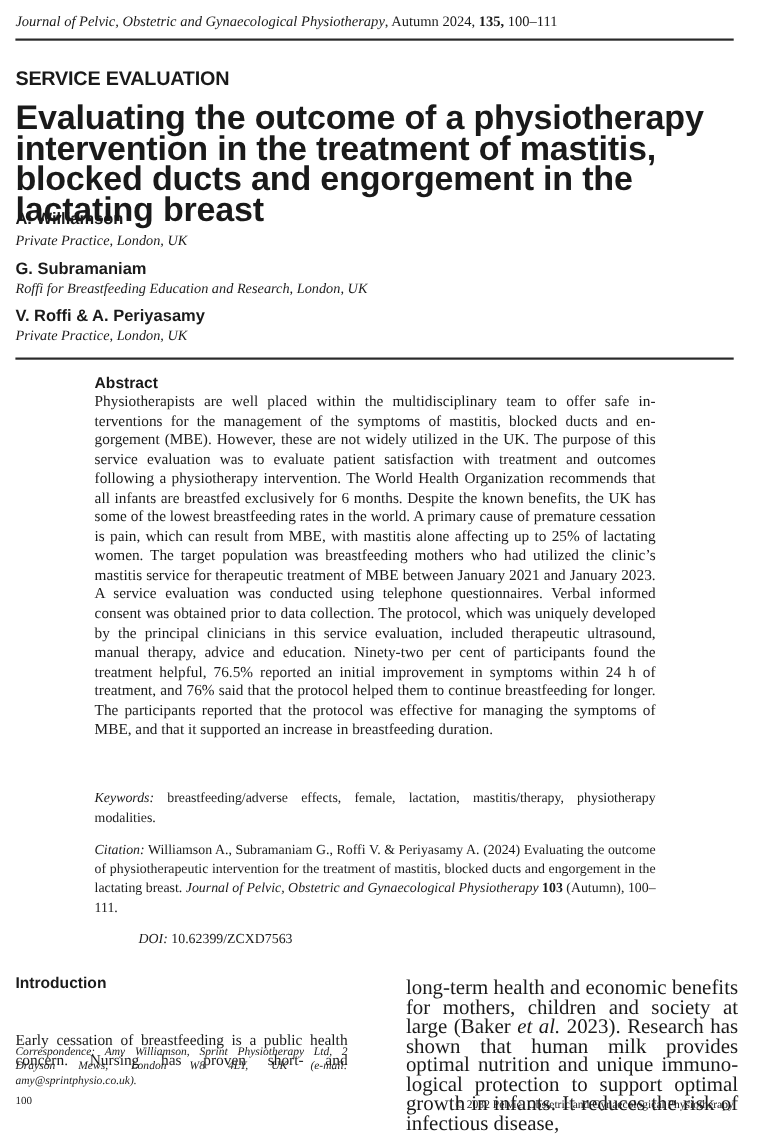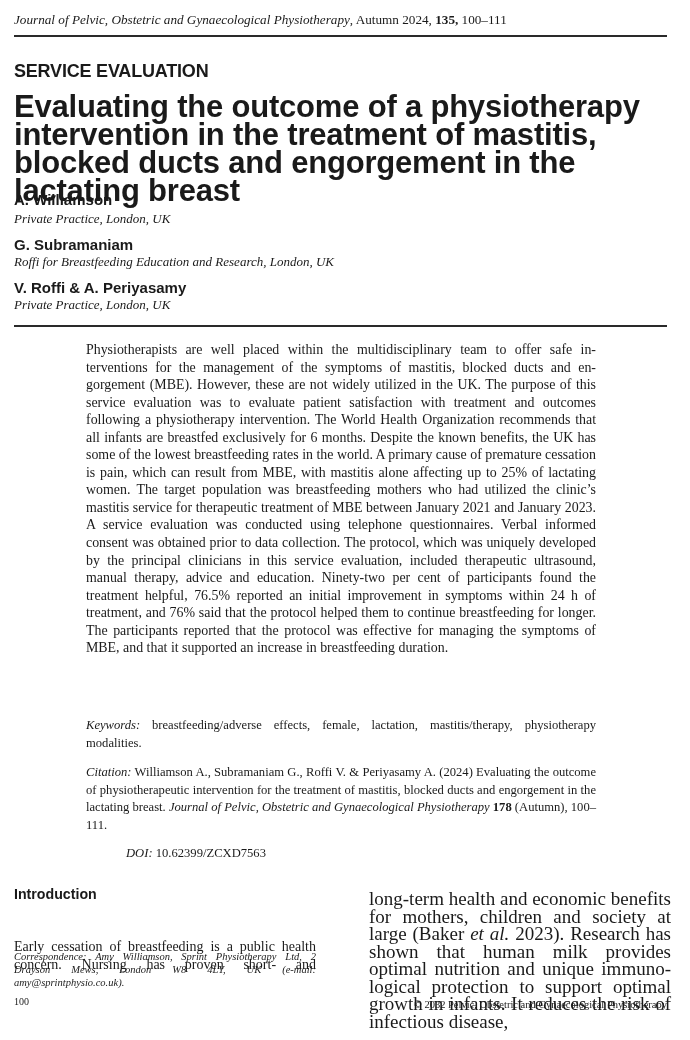--- a/index.html
+++ b/index.html
@@ -47,26 +47,27 @@
 <div class="author sans" style="top:191px">A. Williamson</div>
 <div class="affil serif" style="top:211px">Private Practice, London, UK</div>
 <div class="author sans" style="top:236px">G. Subramaniam</div>
 <div class="affil serif" style="top:254px">Roffi for Breastfeeding Education and Research, London, UK</div>
 <div class="author sans" style="top:279px">V. Roffi &amp; A. Periyasamy</div>
 <div class="affil serif" style="top:297px">Private Practice, London, UK</div>
 
 <div class="rule mid"></div>
 
 <div class="abstract">
+  <div class="abstract-heading sans">Abstract</div>
   <p class="abstract-body serif">Physiotherapists are well placed within the multidisciplinary team to offer safe in­terventions for the management of the symptoms of mastitis, blocked ducts and en­gorgement (MBE). However, these are not widely utilized in the UK. The purpose of this service evaluation was to evaluate patient satisfaction with treatment and outcomes following a physiotherapy intervention. The World Health Organization recommends that all infants are breastfed exclusively for 6 months. Despite the known benefits, the UK has some of the lowest breastfeeding rates in the world. A primary cause of premature cessation is pain, which can result from MBE, with mastitis alone affecting up to 25% of lactating women. The target population was breastfeeding mothers who had utilized the clinic’s mastitis service for therapeutic treatment of MBE between January 2021 and January 2023. A service evaluation was conducted using telephone questionnaires. Verbal informed consent was ob­tained prior to data collection. The protocol, which was uniquely developed by the principal clinicians in this service evaluation, included therapeutic ultrasound, manual therapy, advice and education. Ninety-two per cent of participants found the treatment helpful, 76.5% reported an initial improvement in symptoms within 24 h of treatment, and 76% said that the protocol helped them to continue breast­feeding for longer. The participants reported that the protocol was effective for managing the symptoms of MBE, and that it supported an increase in breastfeeding duration.</p>
 </div>
 
 <p class="meta-line serif kw"><i>Keywords:</i><span> breastfeeding/adverse effects, female, lactation, mastitis/therapy, physiotherapy modalities.</span></p>
 
-<p class="meta-line serif cit"><i>Citation:</i><span> Williamson A., Subramaniam G., Roffi V. &amp; Periyasamy A. (2024) Evaluating the outcome of physiotherapeutic intervention for the treatment of mastitis, blocked ducts and engorgement in the lactating breast. </span><i>Journal of Pelvic, Obstetric and Gynaecological Physiotherapy</i><b> 178</b><span> (Autumn), 100–111.</span></p>
+<p class="meta-line serif cit"><i>Citation:</i><span> Williamson A., Subramaniam G., Roffi V. &amp; Periyasamy A. (2024) Evaluating the outcome of physiotherapeutic intervention for the treatment of mastitis, blocked ducts and engorgement in the lactating breast. </span><i>Journal of Pelvic, Obstetric and Gynaecological Physiotherapy</i><b> 103</b><span> (Autumn), 100–111.</span></p>
 
 <p class="meta-line serif doi"><i>DOI:</i><span> 10.62399/ZCXD7563</span></p>
 
 <div class="intro-heading sans">Introduction</div>
 <p class="col-left serif">Early cessation of breastfeeding is a public health concern. Nursing has proven short- and</p>
 
 <p class="corr serif">Correspondence: Amy Williamson, Sprint Physiotherapy Ltd, 2 Drayson Mews, London W8 4LY, UK (e-mail: amy@sprintphysio.co.uk).</p>
 
 <div class="page-num serif">100</div>
 

